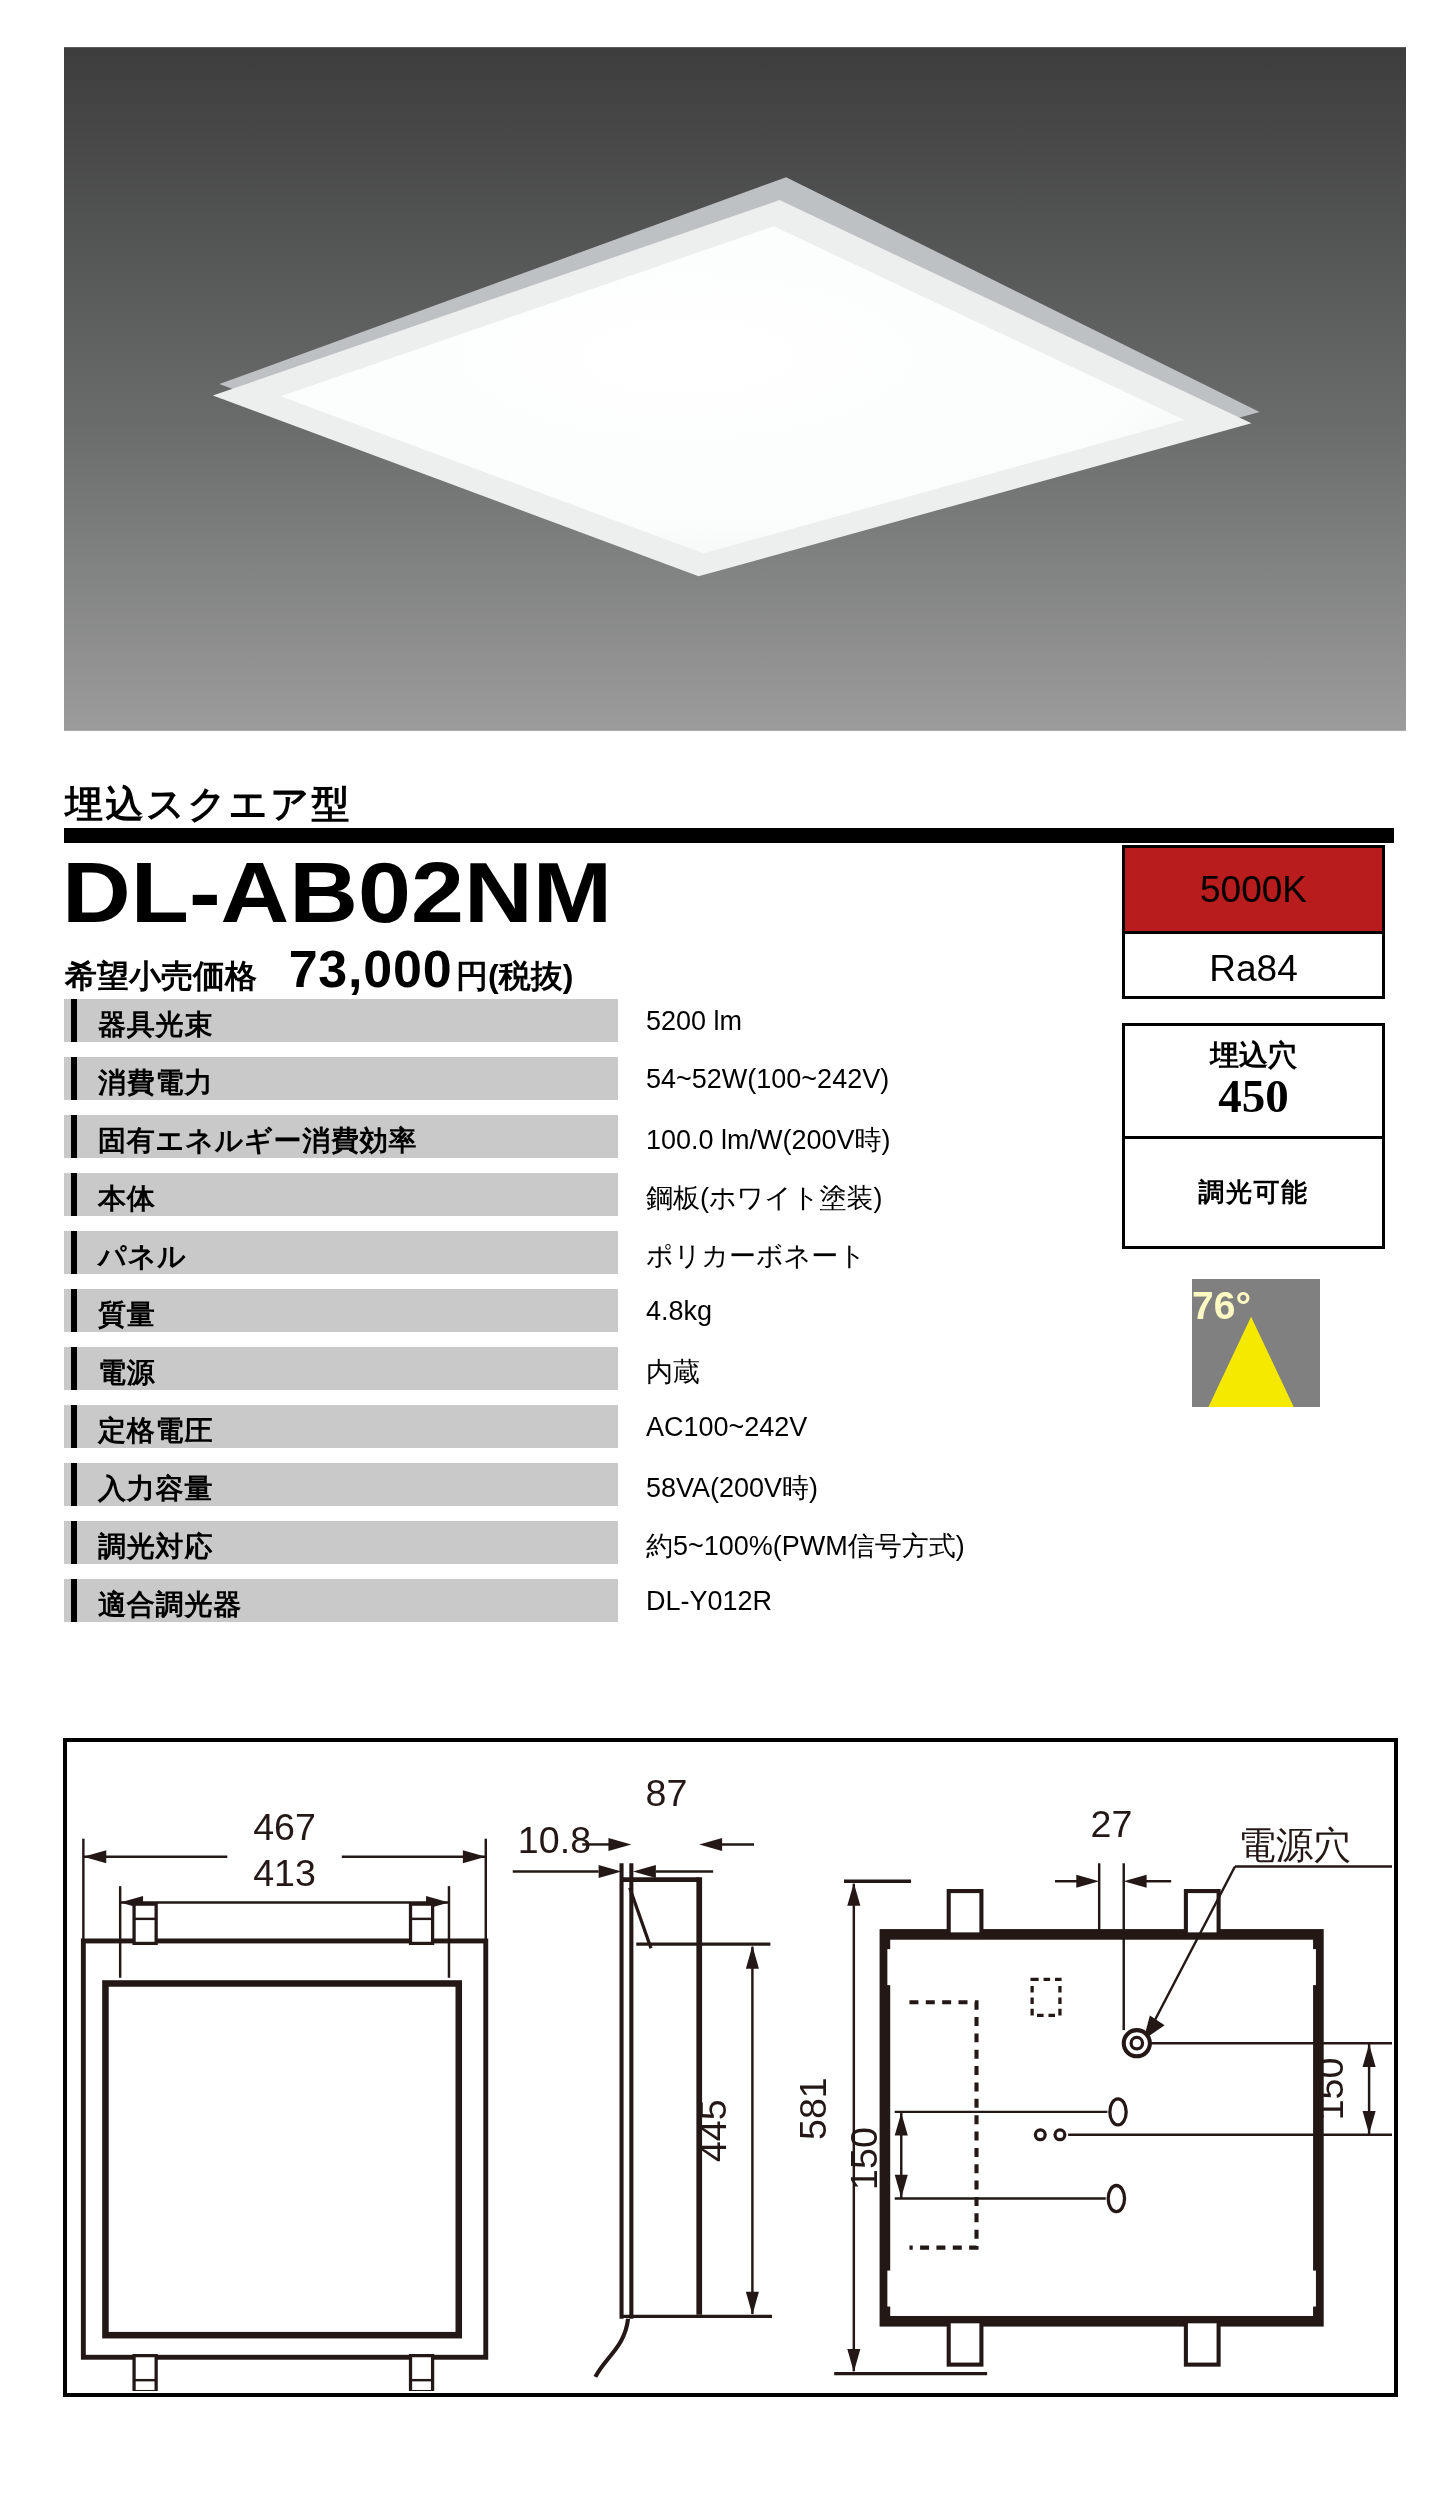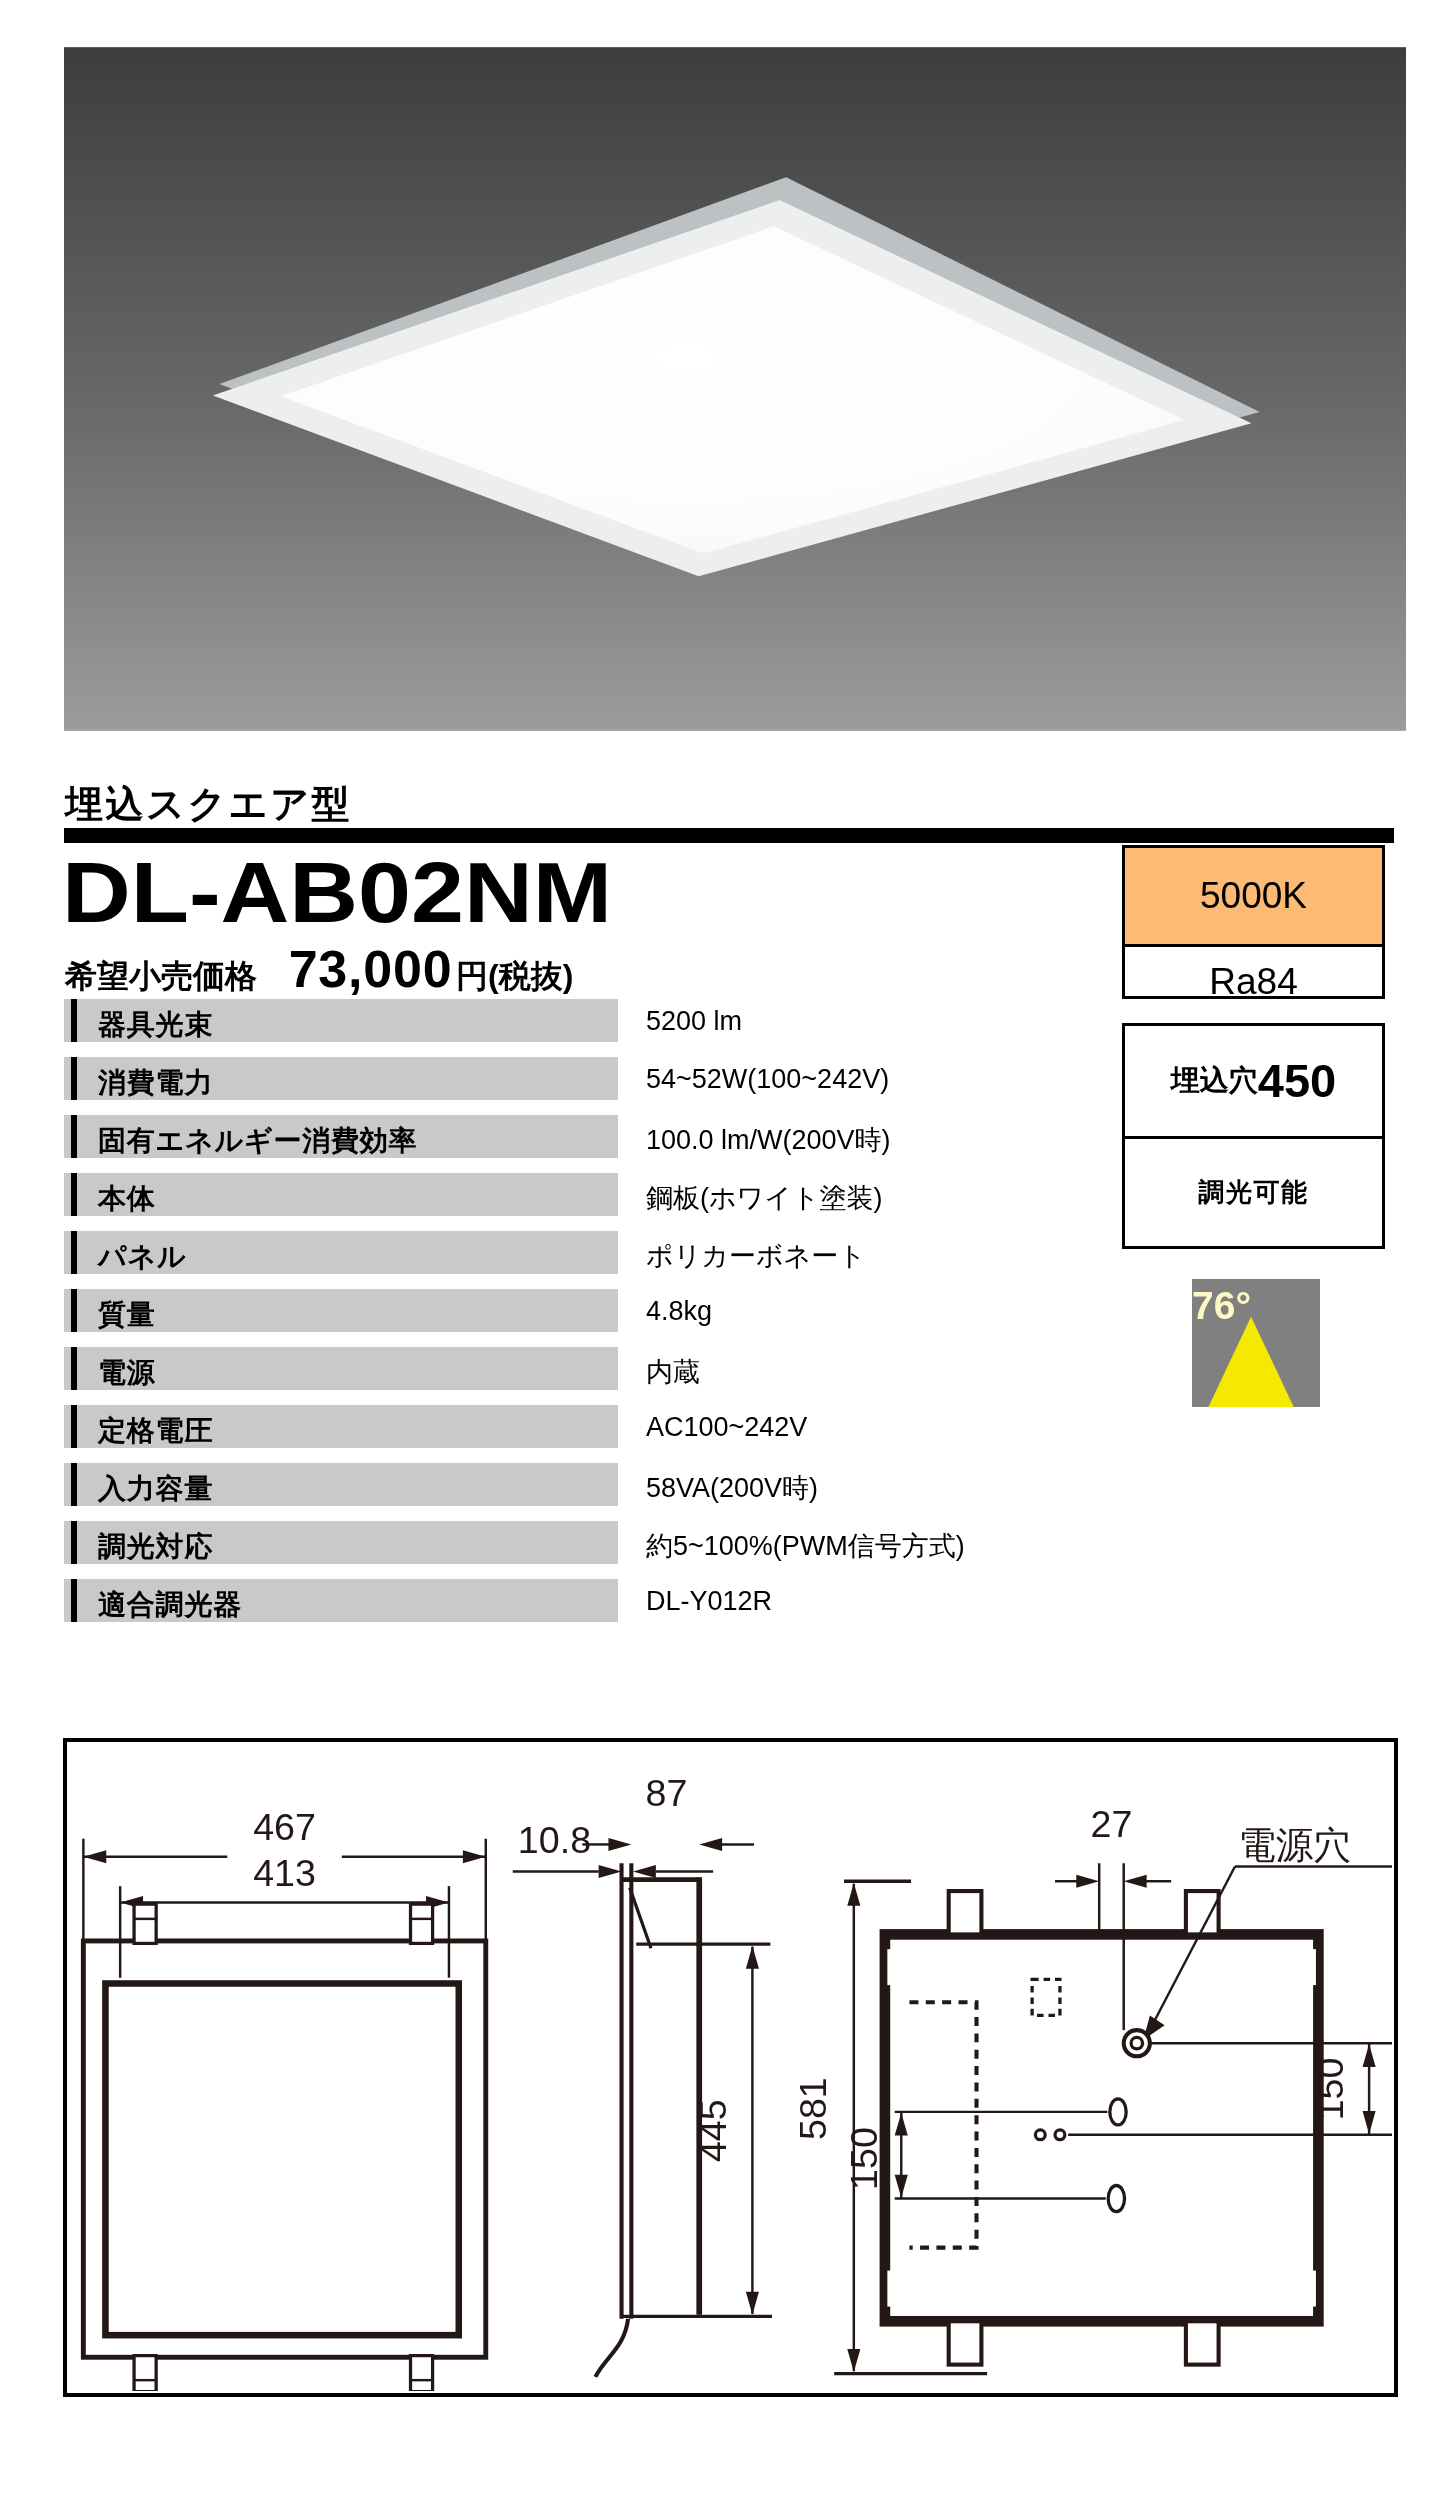--- a/index.html
+++ b/index.html
@@ -24,24 +24,24 @@
   
   .specs { position:absolute; left:64px; top:999px; width:1031px; }
   .spec-row { position:relative; height:58px; }
   .spec-bar { position:absolute; left:0; top:0; width:554px; height:43px; background:#c9c9c9; }
   .spec-tick { position:absolute; left:6.5px; top:0; width:6.5px; height:43px; background:#000; }
   .spec-label { position:absolute; left:34px; top:6.5px; font-size:28px; font-weight:bold; letter-spacing:0.8px; }
   .spec-value { position:absolute; left:582px; top:7.4px; font-size:27px; font-weight:normal; white-space:nowrap; }
 
   
   .badge-box1 { position:absolute; left:1122px; top:845px; width:263px; height:154px; border:3.3px solid #000; background:#fff; }
-  .badge-cell-ct { height:99px; background:#fdba74; border-bottom:3.3px solid #000; display:flex; align-items:center; justify-content:center; font-size:37px; }
+  .badge-cell-ct { height:86px; background:#b91c1c; border-bottom:3.3px solid #000; display:flex; align-items:center; justify-content:center; font-size:37px; }
   .badge-cell-cri { height:70px; display:flex; align-items:center; justify-content:center; font-size:37px; }
   .badge-box2 { position:absolute; left:1122px; top:1023px; width:263px; height:226px; border:3.3px solid #000; background:#fff; }
-  .badge-cell-cutout { height:113px; border-bottom:3.3px solid #000; display:flex; flex-direction:row; align-items:center; justify-content:center; }
+  .badge-cell-cutout { height:113px; border-bottom:3.3px solid #000; display:flex; flex-direction:column; align-items:center; justify-content:center;font-family:Liberation Serif, serif; }
   .cutout-label { font-size:29px; font-weight:bold; line-height:1.1; }
   .cutout-value { font-size:47px; font-weight:bold; line-height:1.05; }
   .badge-cell-dim { height:106px; display:flex; align-items:center; justify-content:center; font-size:26px; font-weight:bold; letter-spacing:1.6px; }
 
   .beam-icon { position:absolute; left:1192px; top:1279px; width:128px; height:128px; background:#808080; }
   .beam-angle-text { position:absolute; left:0; top:4.9px; width:100%; text-align:left; color:#fef9c3; font-size:39px; font-weight:bold; }
 
   
   .drawing-box { position:absolute; left:63px; top:1738px; width:1335px; height:659px; border:4.9px solid #000; background:#fff; }
   .drawing-box svg { display:block; }

